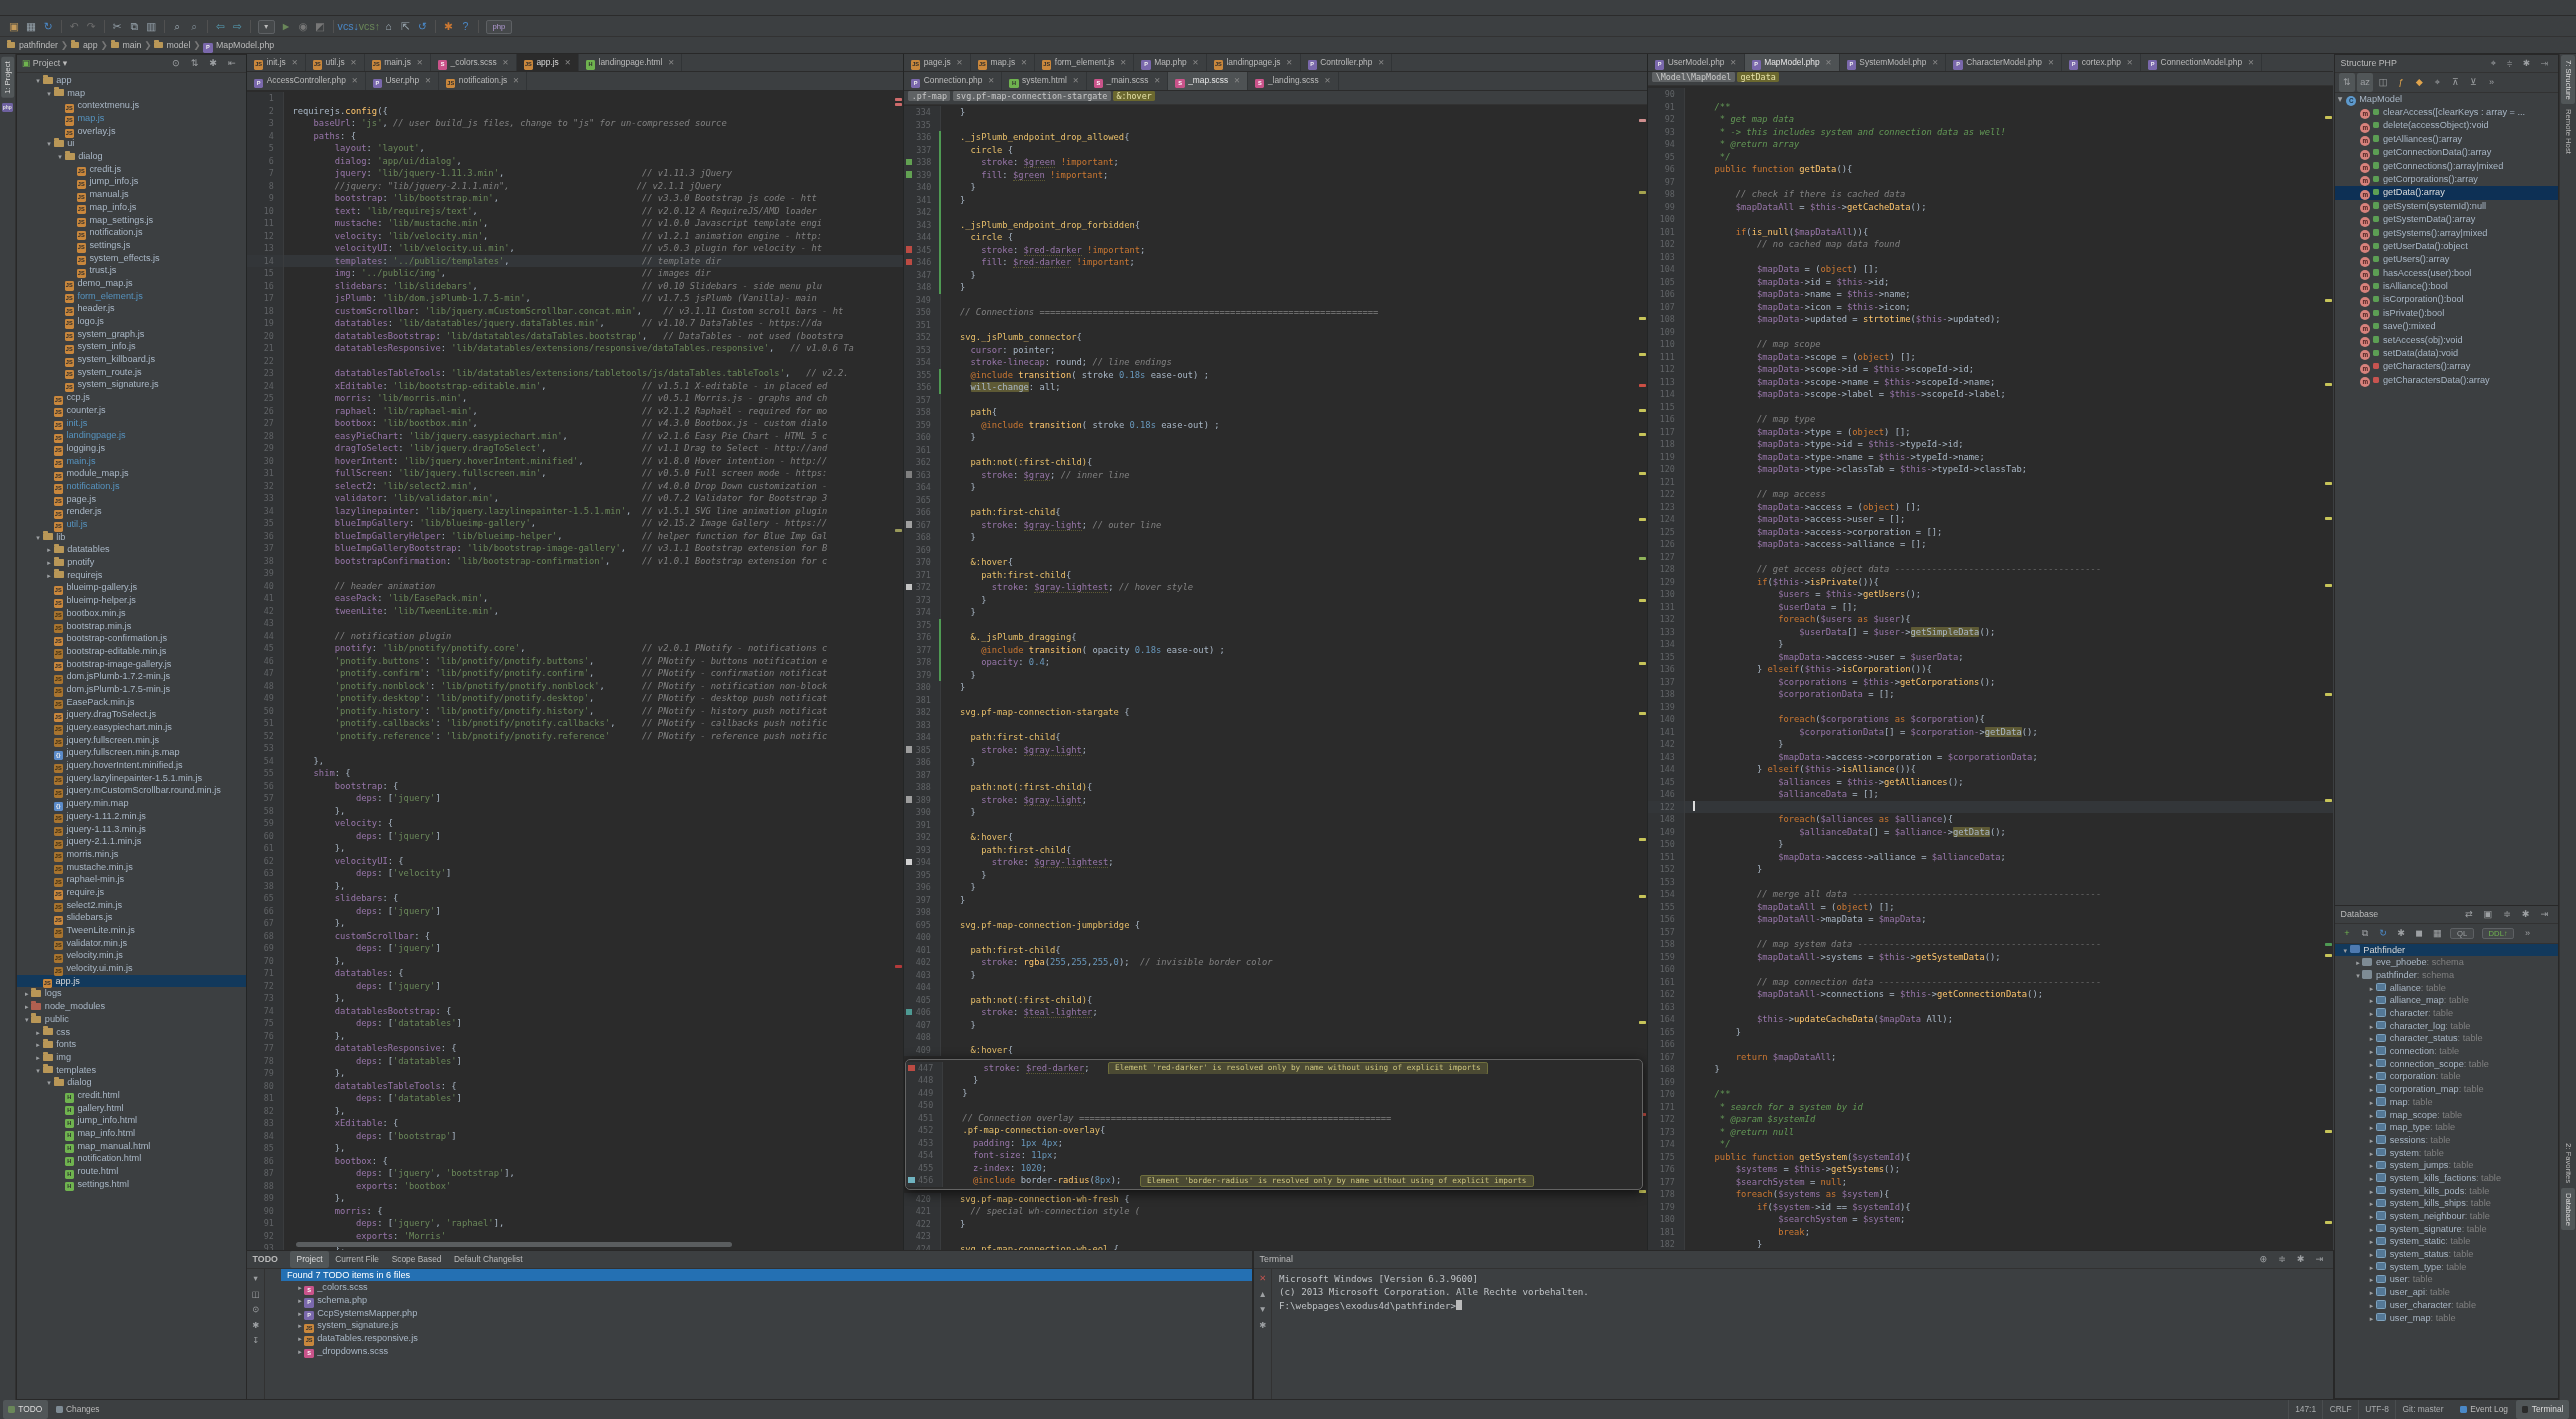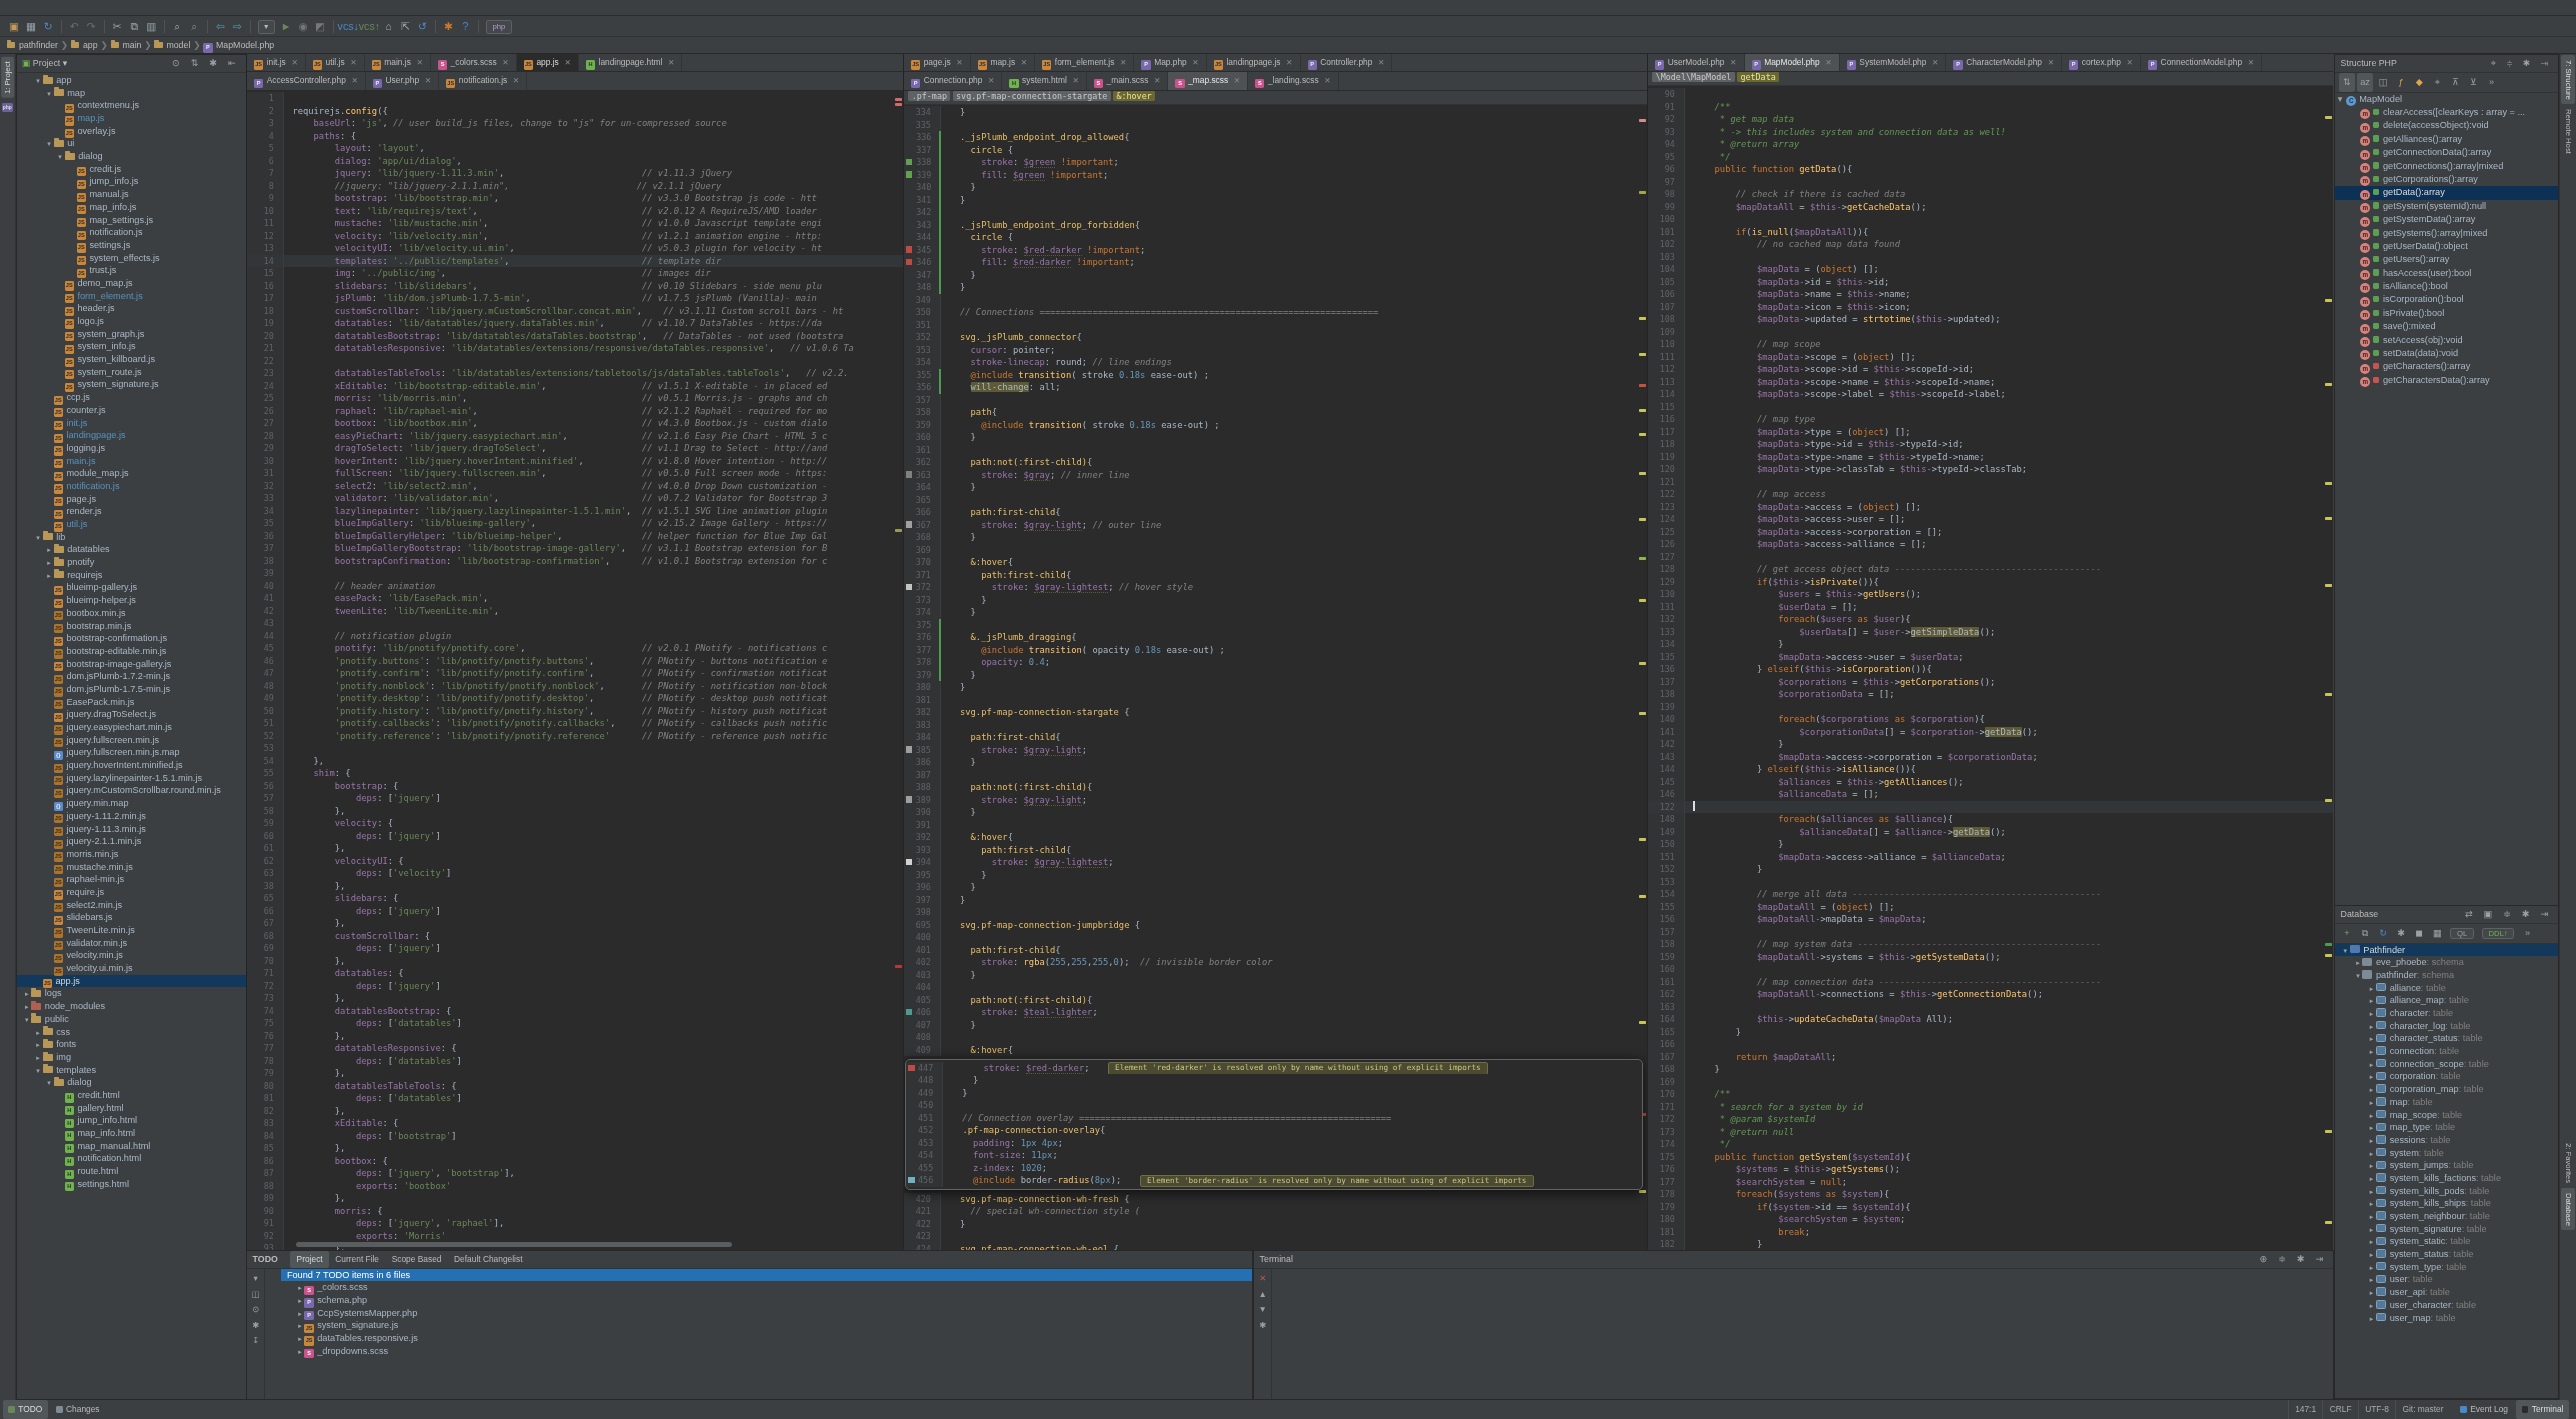--- a/index.html
+++ b/index.html
@@ -1539,20 +1539,26 @@
     <div class="panel-hd">
       <span>Terminal</span>
       <span class="hd-icons">⊕ ≑ ✱ ⇥</span>
     </div>
     <div class="side-tools">
       <div style="color:#C75450;">✕</div>
       <div>▲</div>
       <div>▼</div>
       <div>✱</div>
     </div>
+    <div id="term-out" style="position:absolute;left:25px;top:21px;right:4.2px;bottom:2.8px;">
+        <div class="term-line">Microsoft Windows [Version 6.3.9600]</div>
+        <div class="term-line">(c) 2013 Microsoft Corporation. Alle Rechte vorbehalten.</div>
+        <div class="term-line"></div>
+        <div class="term-line">F:\webpages\exodus4d\pathfinder&gt;<span class="blockcur"></span></div>
+      </div>
   </div>
 
   <div id="statusbar">
     <span id="sb-left"><span class="sb-chip on"><span class="mini-sq" style="background: rgb(106, 135, 89);"></span>TODO</span><span class="sb-chip"><span class="mini-sq" style="background: rgb(126, 139, 148);"></span>Changes</span></span>
     <span class="sb-right">
       <span id="sb-items"><span class="sb-item">147:1</span><span class="sb-item">CRLF</span><span class="sb-item">UTF-8</span><span class="sb-item">Git: master</span></span>
       <span id="sb-buttons"><span class="sb-chip"><span class="mini-sq" style="background: rgb(74, 136, 199);"></span>Event Log</span><span class="sb-chip on"><span class="mini-sq" style="background: rgb(43, 43, 43); color: rgb(159, 220, 159);"></span>Terminal</span></span>
     </span>
   </div>
 </div>

